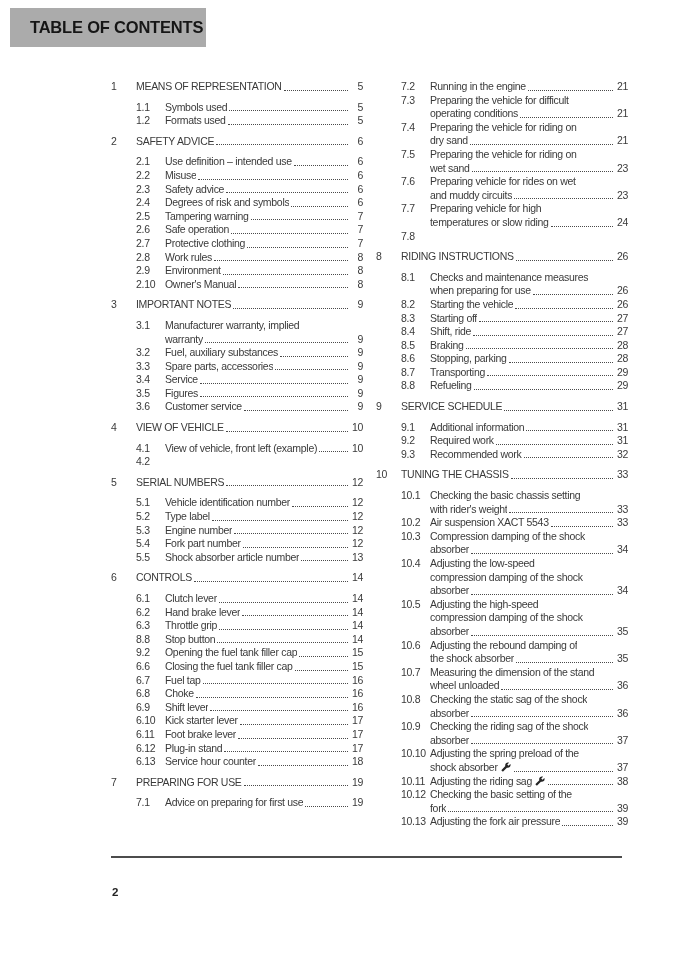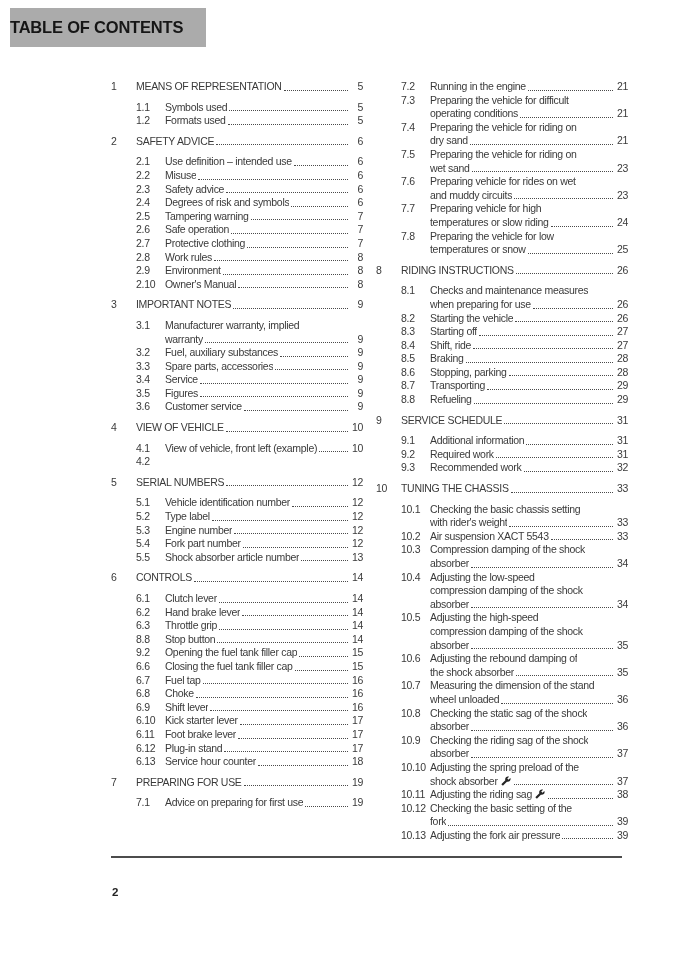--- a/index.html
+++ b/index.html
@@ -10,21 +10,21 @@
     font-family: "Liberation Sans", sans-serif;
     color: var(--text, #3a3a3a);
     overflow: hidden;
   }
   
   #header-box {
     position: absolute; left: 10px; top: 8px;
     width: 196px; height: 39px;
     background: var(--header-bg, #ababab);
     display: flex; align-items: center;
-    padding-left: 0; box-sizing: border-box;
+    padding-left: 20px; box-sizing: border-box;
   }
   #header-box .title {
     font-size: 17px; font-weight: bold; color: #161616;
     letter-spacing: -0.2px; white-space: nowrap;
     transform: scaleX(0.97); transform-origin: left center;
   }
   
   .toc-col { position: absolute; top: 80px; width: 252px; }
   #col-left  { left: 111px; }
   #col-right { left: 376px; }
@@ -593,30 +593,20 @@
           </span>
           <span class="line">
             <span class="txt">temperatures or slow riding</span>
             <span class="leader"></span>
             <span class="pagenum">24</span>
           </span>
         </span>
       </div>
       <div class="entry sub">
         <span class="num">7.8</span>
-        <span class="body">
-          <span class="line">
-            <span class="txt">Preparing the vehicle for low</span>
-          </span>
-          <span class="line">
-            <span class="txt">temperatures or snow</span>
-            <span class="leader"></span>
-            <span class="pagenum">25</span>
-          </span>
-        </span>
       </div>
       <div class="entry section">
         <span class="num">8</span>
         <span class="body">
           <span class="line">
             <span class="txt">RIDING INSTRUCTIONS</span>
             <span class="leader"></span>
             <span class="pagenum">26</span>
           </span>
         </span>

